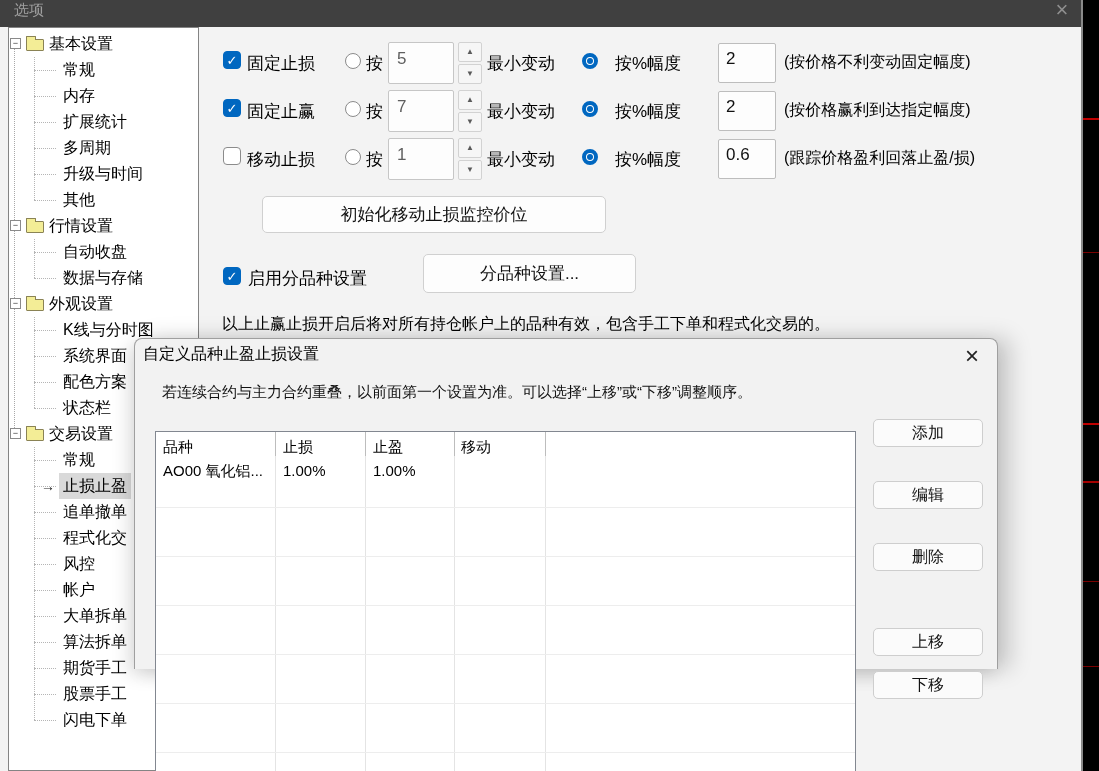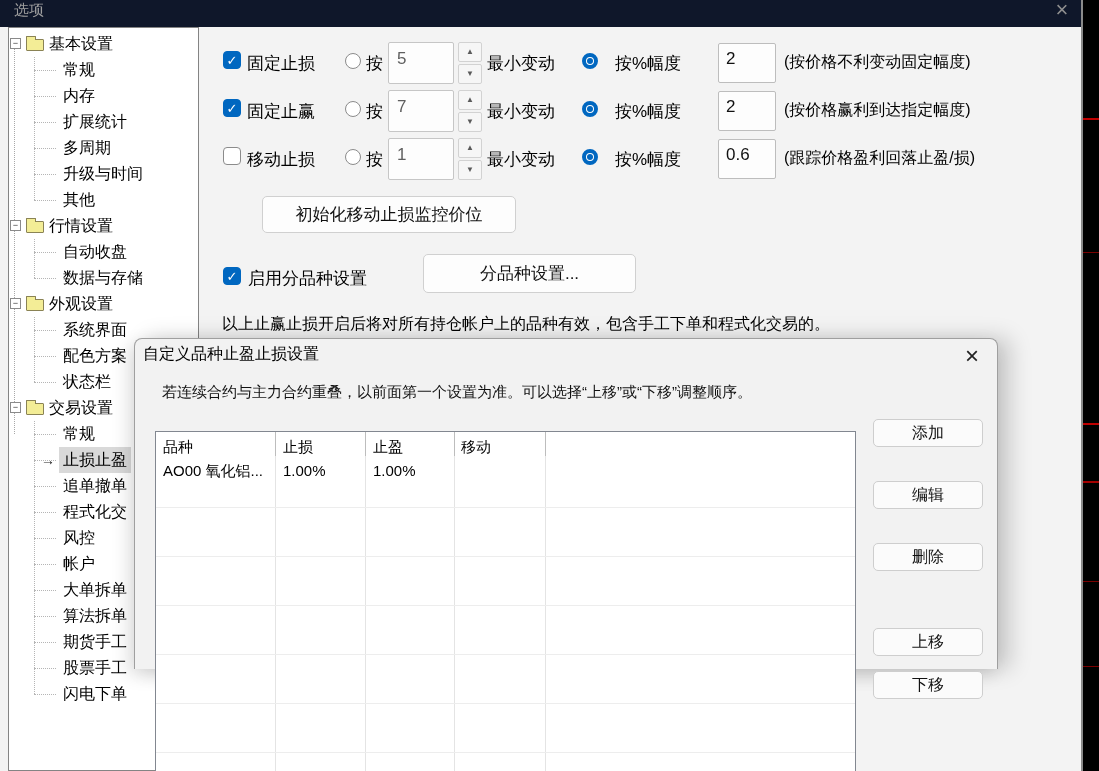--- a/index.html
+++ b/index.html
@@ -5,21 +5,21 @@
   html,body{margin:0;padding:0;background:#222;}
   *{box-sizing:border-box;font-family:"Liberation Sans",sans-serif;}
   .screen{position:relative;width:1099px;height:771px;overflow:hidden;background:#000;}
 
   
   .bg-strip{position:absolute;left:1083px;top:0;width:16px;height:771px;background:#000;}
   .redline{position:absolute;left:0;width:16px;}
 
   
   .window{position:absolute;left:0;top:0;width:1083px;height:771px;background:#f3f3f3;border-right:2px solid #8a8a8a;}
-  .titlebar{position:absolute;left:0;top:0;width:100%;height:27px;background:#0f172a;}
+  .titlebar{position:absolute;left:0;top:0;width:100%;height:27px;background:#404040;}
   .win-title{position:absolute;left:14px;top:1px;font-size:15px;color:#9f9f9f;}
   .win-close{position:absolute;left:1044px;top:-4px;width:36px;height:28px;font-size:22px;color:#8f8f8f;text-align:center;line-height:28px;cursor:default;}
 
   
   .tree{position:absolute;left:8px;top:27px;width:191px;height:744px;background:#fff;border:1px solid #848484;overflow:hidden;padding-top:3px;}
   .tree::after{content:"";position:absolute;left:5px;top:16px;height:390px;border-left:1px dotted #a8a8a8;}
   .tgroup{position:relative;}
   .troot{position:relative;height:26px;line-height:26px;white-space:nowrap;}
   .expander{position:absolute;left:1px;top:7px;width:11px;height:11px;border:1px solid #8a8a8a;background:#fff;font-size:9px;line-height:9px;text-align:center;color:#333;z-index:2;}
   .folder{position:absolute;left:17px;top:8px;width:18px;height:12px;background:#f3ed96;border:1px solid #8a8355;border-radius:1px;}
@@ -51,21 +51,21 @@
   .spinbtns{position:absolute;left:458px;top:2px;width:24px;height:42px;}
   .spinbtn{position:absolute;left:0;width:24px;height:20px;background:#f6f6f6;border:1px solid #d2d2d2;border-radius:2px;text-align:center;color:#5a5a5a;font-size:8px;line-height:18px;}
   .spinbtn.up{top:0;}.spinbtn.dn{top:22px;}
   .prow .min-lbl{left:487px;top:12px;}
   .prow .radio-pct{left:582px;top:13px;}
   .prow .pct-lbl{left:602px;top:12px;margin-left:13px;}
   .pctbox{position:absolute;left:718px;top:3px;width:58px;height:40px;background:#fdfdfd;border:1px solid #bdbdbd;border-radius:2px;font-size:17px;color:#111;padding:5px 0 0 7px;}
   .prow .note{left:784px;top:12px;font-size:16px;}
 
   .btn{position:absolute;background:#fdfdfd;border:1px solid #d0d0d0;border-radius:5px;color:#111;text-align:center;cursor:default;}
-  .init-btn{left:262px;top:196px;width:254px;height:37px;font-size:17px;line-height:35px;}
+  .init-btn{left:262px;top:196px;width:344px;height:37px;font-size:17px;line-height:35px;}
   .enable-cb{left:223px;top:267px;}
   .enable-lbl{left:248px;top:267px;}
   .persym-btn{left:423px;top:254px;width:213px;height:39px;font-size:17px;line-height:37px;}
   .footer-note{left:222px;top:314px;font-size:16px;}
 
   
   .modal{position:absolute;left:134px;top:338px;width:864px;height:331px;background:#f2f2f2;border:1px solid #9f9f9f;border-bottom:none;border-radius:8px 8px 0 0;box-shadow:12px 0 22px rgba(0,0,0,.18), -6px 6px 18px rgba(0,0,0,.12);padding-left:44px;}
   .modal-title{position:absolute;left:8px;top:5px;font-size:16px;color:#000;}
   .modal-close{position:absolute;left:820px;top:2px;width:34px;height:30px;font-size:24px;font-weight:300;color:#222;text-align:center;line-height:30px;cursor:default;}
   .modal-hint{position:absolute;left:27px;top:44px;font-size:15px;color:#111;}
@@ -147,20 +147,23 @@
       </div>
 
       <div class="tgroup">
         <div class="troot">
           <span class="expander">−</span>
           <span class="folder"></span>
           <span class="tlabel">外观设置</span>
         </div>
         <div class="tchildren">
           <div class="tchild">
+              <span class="tlabel">K线与分时图</span>
+            </div>
+          <div class="tchild">
               <span class="tlabel">系统界面</span>
             </div>
           <div class="tchild">
               <span class="tlabel">配色方案</span>
             </div>
           <div class="tchild">
               <span class="tlabel">状态栏</span>
             </div>
         </div>
       </div>

